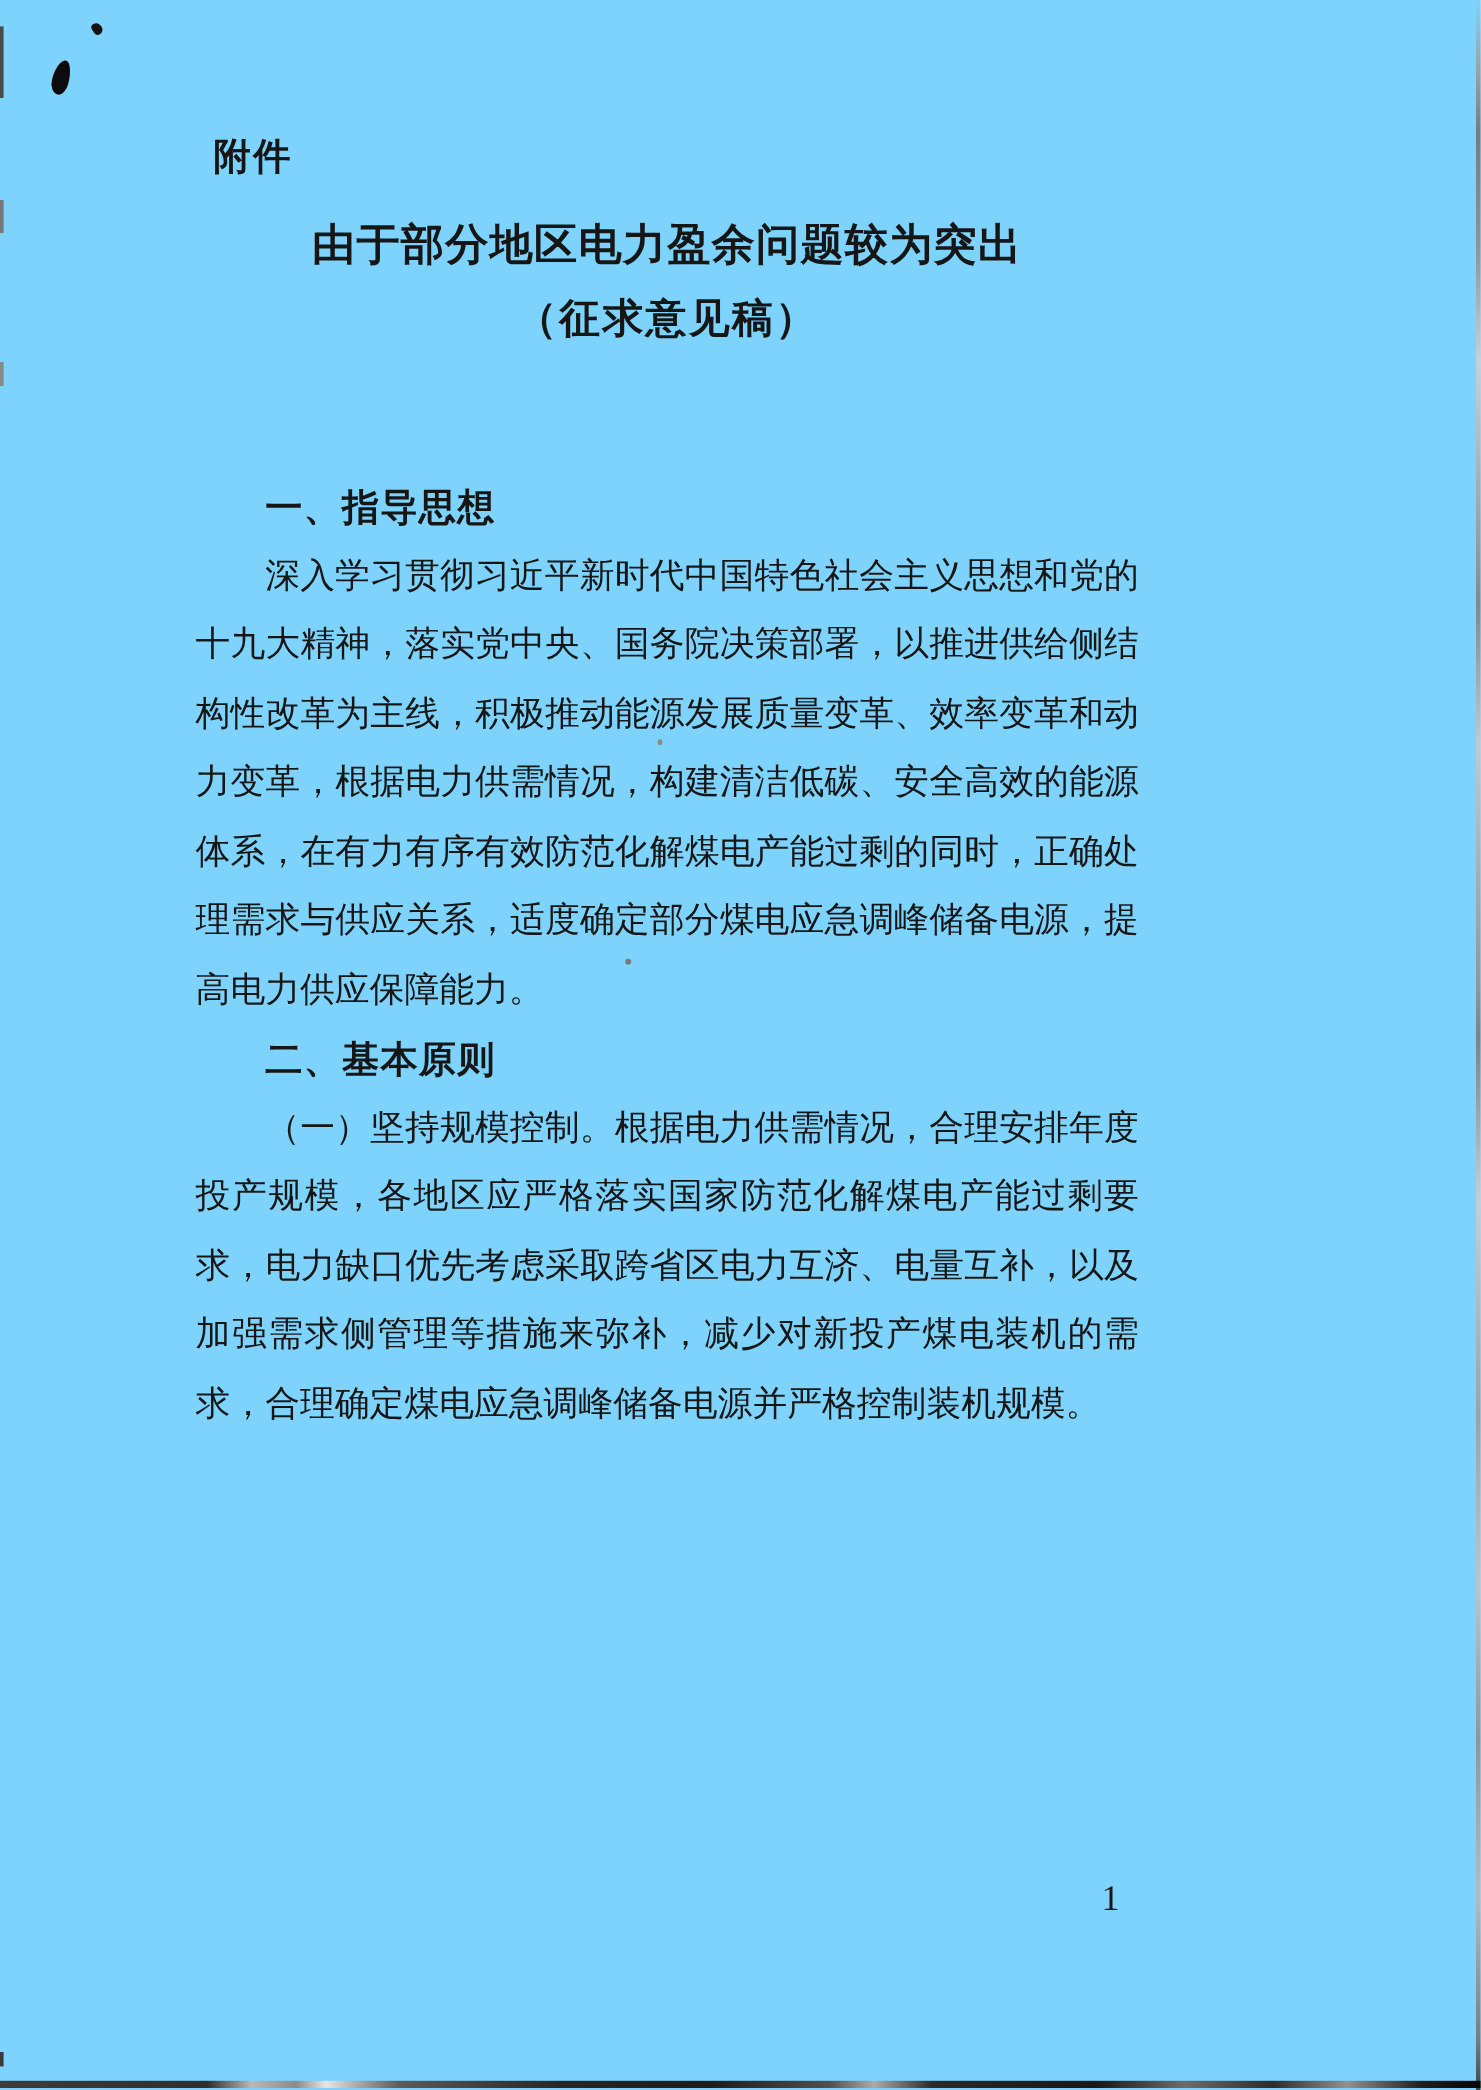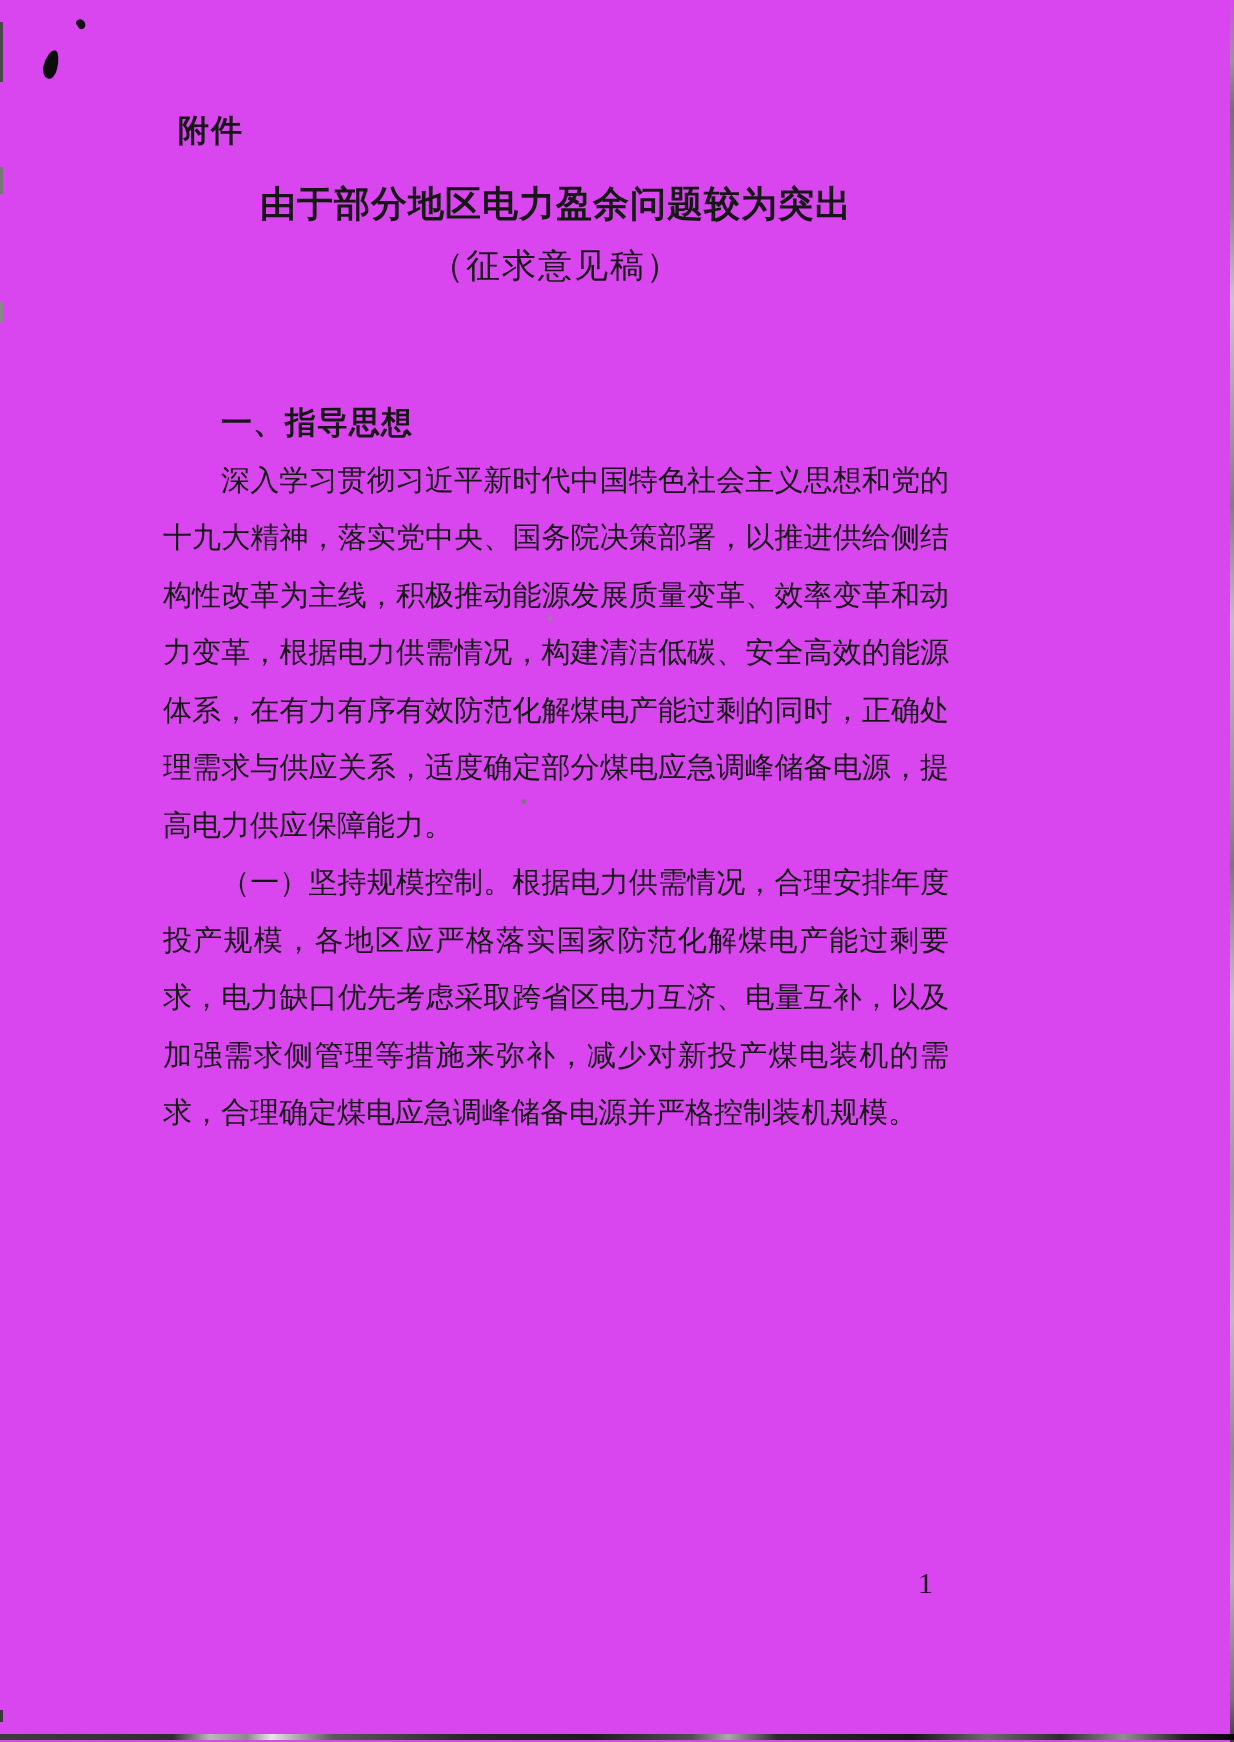--- a/index.html
+++ b/index.html
@@ -1,21 +1,21 @@
 <!DOCTYPE html>
 <html><head>
 <meta charset="utf-8">
 <style>
   * { margin: 0; padding: 0; box-sizing: border-box; }
   html, body { background: #e8e8e8; }
   .page {
     position: relative;
     width: 1234px;
     height: 1742px;
-    background: #d946ef;
+    background: #7dd3fc;
     overflow: hidden;
     color: #161616;
   }
 
   
   .attachment-label {
     position: absolute;
     left: 178px;
     top: 110px;
     font-family: "Liberation Sans", "DejaVu Sans", sans-serif;
@@ -35,21 +35,21 @@
     letter-spacing: 1px;
     white-space: nowrap;
   }
   .doc-subtitle {
     position: absolute;
     left: 163px;
     width: 786px;
     top: 243px;
     text-align: center;
     font-family: "Liberation Sans", "DejaVu Sans", sans-serif;
-    font-weight: 400;
+    font-weight: 700;
     font-size: 34px;
     letter-spacing: 2px;
     white-space: nowrap;
   }
   .doc-body {
     position: absolute;
     left: 163px;
     top: 394px;
     width: 786px;
     font-family: "Liberation Serif", "DejaVu Serif", serif;
@@ -168,18 +168,19 @@
 
   <div class="attachment-label">附件</div>
 
   <div class="doc-title">由于部分地区电力盈余问题较为突出</div>
 
   <div class="doc-subtitle">（征求意见稿）</div>
 
   <div class="doc-body">
     <p class="heading">一、指导思想</p>
     <p class="paragraph">深入学习贯彻习近平新时代中国特色社会主义思想和党的十九大精神，落实党中央、国务院决策部署，以推进供给侧结构性改革为主线，积极推动能源发展质量变革、效率变革和动力变革，根据电力供需情况，构建清洁低碳、安全高效的能源体系，在有力有序有效防范化解煤电产能过剩的同时，正确处理需求与供应关系，适度确定部分煤电应急调峰储备电源，提高电力供应保障能力。</p>
+    <p class="heading">二、基本原则</p>
     <p class="paragraph">（一）坚持规模控制。根据电力供需情况，合理安排年度投产规模，各地区应严格落实国家防范化解煤电产能过剩要求，电力缺口优先考虑采取跨省区电力互济、电量互补，以及加强需求侧管理等措施来弥补，减少对新投产煤电装机的需求，合理确定煤电应急调峰储备电源并严格控制装机规模。</p>
   </div>
 
   <div class="page-number">1</div>
 
 </div>
 
 </body></html>

